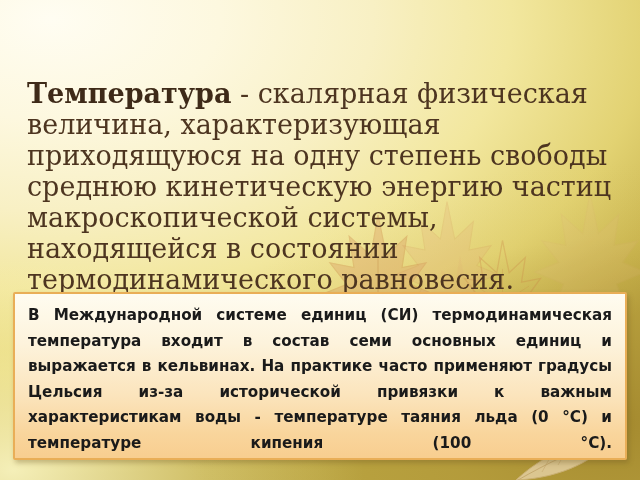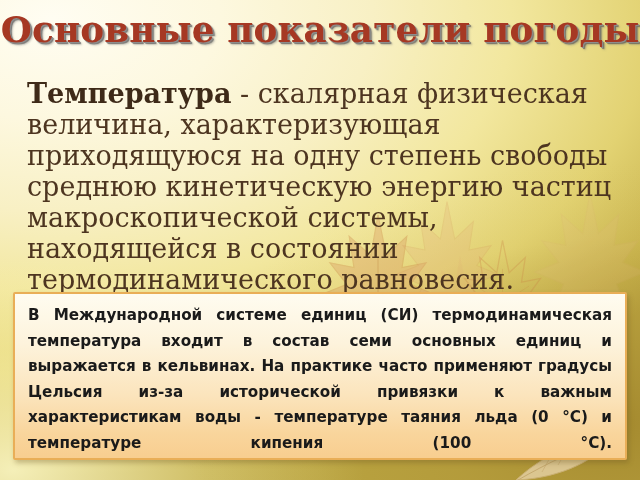--- a/index.html
+++ b/index.html
@@ -173,23 +173,20 @@
     </svg>
 
     <svg class="leaf-e" width="110" height="60" viewBox="0 0 110 60">
       <path d="M4 48 C28 26 60 8 104 4 C86 26 52 46 4 48 Z" fill="#F3E0C2" opacity="0.92" stroke="#D9BE95" stroke-width="1"></path>
       <path d="M6 48 C34 32 66 16 102 5" stroke="#C7A87C" stroke-width="1" fill="none" opacity="0.8"></path>
       <path d="M30 40 L40 22 M46 33 L56 16 M62 26 L72 11 M78 19 L88 8" stroke="#CDAE83" stroke-width="0.8" fill="none" opacity="0.7"></path>
     </svg>
 
   </div>
 
-  <div class="title-wrap">
-    <span class="title">Основные показатели погоды</span>
-  </div>
 
   <div class="body-text">
     <b>Температура</b><span> - скалярная физическая величина, характеризующая приходящуюся на одну степень свободы среднюю кинетическую энергию частиц макроскопической системы, находящейся в состоянии термодинамического равновесия.</span>
   </div>
 
   <div class="callout">
     <p class="callout-text">В Международной системе единиц (СИ) термодинамическая температура входит в состав семи основных единиц и выражается в кельвинах. На практике часто применяют градусы Цельсия из-за исторической привязки к важным характеристикам воды - температуре таяния льда (0 °C) и температуре кипения (100 °C).</p>
   </div>
 
 </div>

